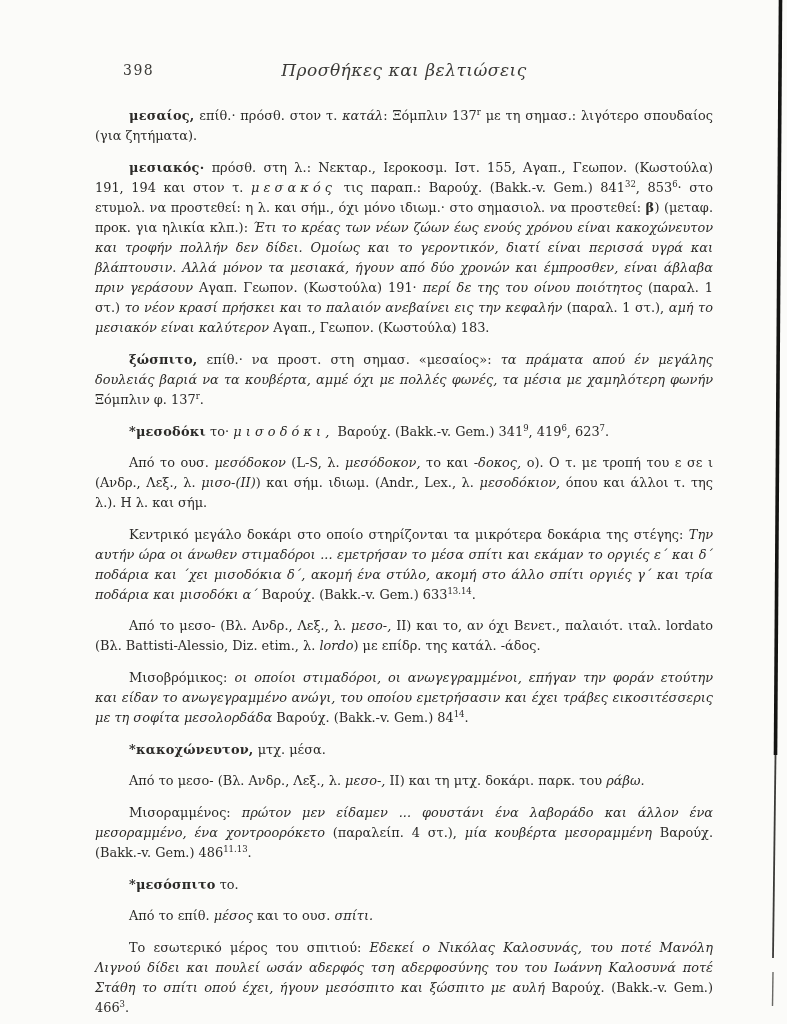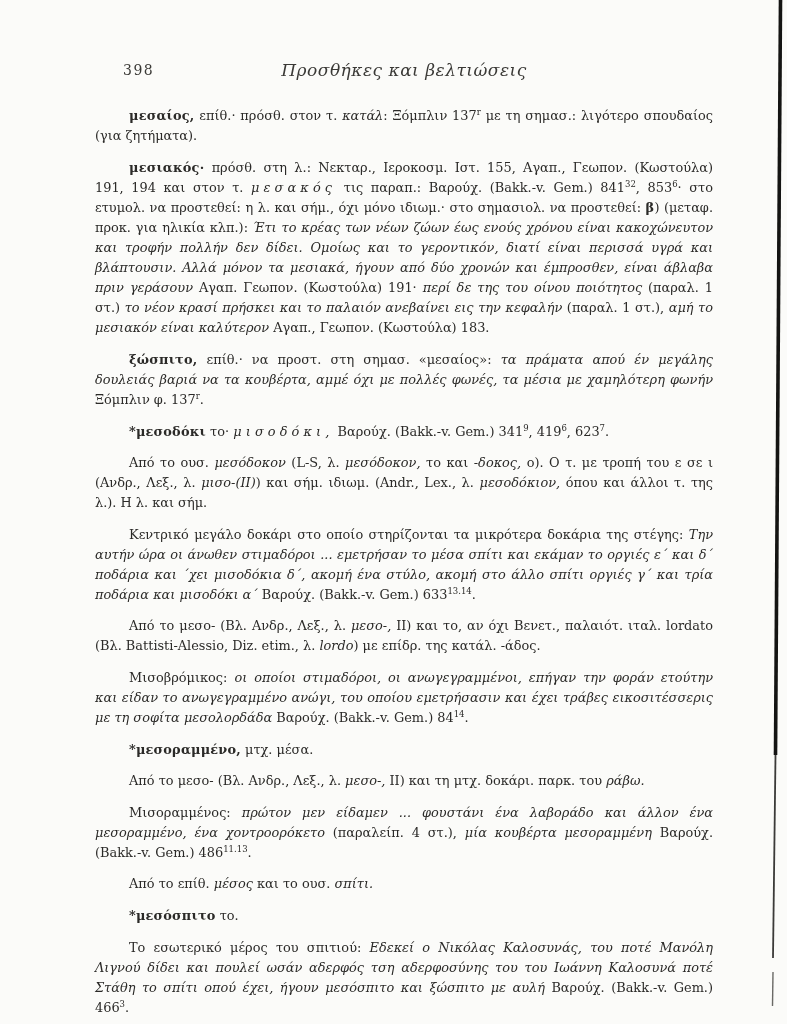--- a/index.html
+++ b/index.html
@@ -51,25 +51,25 @@
     </div>
     <div id="paragraphs">
         <p class="para t-entry"><span class="run-b">μεσαίος,</span><span class="run-n"> επίθ.· πρόσθ. στον τ. </span><span class="run-i">κατάλ</span><span class="run-n">: Ξόμπλιν 137</span><span class="run-sup">r</span><span class="run-n"> με τη σημασ.: λιγότερο σπουδαίος (για ζητήματα).</span></p>
         <p class="para t-entry"><span class="run-b">μεσιακός·</span><span class="run-n"> πρόσθ. στη λ.: Νεκταρ., Ιεροκοσμ. Ιστ. 155, Αγαπ., Γεωπον. (Κωστούλα) 191, 194 και στον τ. </span><span class="run-isp">μεσακός</span><span class="run-n"> τις παραπ.: Βαρούχ. (Bakk.-v. Gem.) 841</span><span class="run-sup">32</span><span class="run-n">, 853</span><span class="run-sup">6</span><span class="run-n">· στο ετυμολ. να προστεθεί: η λ. και σήμ., όχι μόνο ιδιωμ.· στο σημασιολ. να προστεθεί: </span><span class="run-b">β</span><span class="run-n">) (μεταφ. προκ. για ηλικία κλπ.): </span><span class="run-i">Έτι το κρέας των νέων ζώων έως ενούς χρόνου είναι κακοχώνευτον και τροφήν πολλήν δεν δίδει. Ομοίως και το γεροντικόν, διατί είναι περισσά υγρά και βλάπτουσιν. Αλλά μόνον τα μεσιακά, ήγουν από δύο χρονών και έμπροσθεν, είναι άβλαβα πριν γεράσουν</span><span class="run-n"> Αγαπ. Γεωπον. (Κωστούλα) 191·  </span><span class="run-i">περί δε της του οίνου ποιότητος</span><span class="run-n"> (παραλ. 1 στ.) </span><span class="run-i">το νέον κρασί πρήσκει και το παλαιόν ανεβαίνει εις την κεφαλήν</span><span class="run-n"> (παραλ. 1 στ.), </span><span class="run-i">αμή το μεσιακόν είναι καλύτερον</span><span class="run-n"> Αγαπ., Γεωπον. (Κωστούλα) 183.</span></p>
         <p class="para t-entry"><span class="run-b">ξώσπιτο,</span><span class="run-n"> επίθ.· να προστ. στη σημασ. «μεσαίος»: </span><span class="run-i">τα πράματα απού έν μεγάλης δουλειάς βαριά να τα κουβέρτα, αμμέ όχι με πολλές φωνές, τα μέσια με χαμηλότερη φωνήν</span><span class="run-n"> Ξόμπλιν φ. 137</span><span class="run-sup">r</span><span class="run-n">.</span></p>
         <p class="para t-entry"><span class="run-b">*μεσοδόκι</span><span class="run-n"> το·  </span><span class="run-isp">μισοδόκι,</span><span class="run-n"> Βαρούχ. (Bakk.-v. Gem.) 341</span><span class="run-sup">9</span><span class="run-n">, 419</span><span class="run-sup">6</span><span class="run-n">, 623</span><span class="run-sup">7</span><span class="run-n">.</span></p>
         <p class="para t-ety"><span class="run-n">Από το ουσ. </span><span class="run-i">μεσόδοκον</span><span class="run-n"> (L-S, λ. </span><span class="run-i">μεσόδοκον,</span><span class="run-n"> το και </span><span class="run-i">-δοκος,</span><span class="run-n"> ο). Ο τ. με τροπή του ε σε ι (Ανδρ., Λεξ., λ. </span><span class="run-i">μισο-(ΙΙ)</span><span class="run-n">) και σήμ. ιδιωμ. (Andr., Lex., λ. </span><span class="run-i">μεσοδόκιον,</span><span class="run-n"> όπου και άλλοι τ. της λ.). Η λ. και σήμ.</span></p>
         <p class="para t-sense"><span class="run-n">Κεντρικό μεγάλο δοκάρι στο οποίο στηρίζονται τα μικρότερα δοκάρια της στέγης: </span><span class="run-i">Την αυτήν ώρα οι άνωθεν στιμαδόροι ... εμετρήσαν το μέσα σπίτι και εκάμαν το οργιές ε΄ και δ΄ ποδάρια και ΄χει μισοδόκια δ΄, ακομή ένα στύλο, ακομή στο άλλο σπίτι οργιές γ΄ και τρία ποδάρια και μισοδόκι α΄</span><span class="run-n"> Βαρούχ. (Bakk.-v. Gem.) 633</span><span class="run-sup">13.14</span><span class="run-n">.</span></p>
         <p class="para t-ety"><span class="run-n">Από το μεσο- (Βλ. Ανδρ., Λεξ., λ. </span><span class="run-i">μεσο-,</span><span class="run-n"> ΙΙ) και το, αν όχι Βενετ., παλαιότ. ιταλ. lordato (Βλ. Battisti-Alessio, Diz. etim., λ. </span><span class="run-i">lordo</span><span class="run-n">) με επίδρ. της κατάλ. -άδος.</span></p>
         <p class="para t-sense"><span class="run-n">Μισοβρόμικος: </span><span class="run-i">οι οποίοι στιμαδόροι, οι ανωγεγραμμένοι, επήγαν την φοράν ετούτην και είδαν το ανωγεγραμμένο ανώγι, του οποίου εμετρήσασιν και έχει τράβες εικοσιτέσσερις με τη σοφίτα μεσολορδάδα</span><span class="run-n"> Βαρούχ. (Bakk.-v. Gem.) 84</span><span class="run-sup">14</span><span class="run-n">.</span></p>
-        <p class="para t-entry"><span class="run-b">*μεσοραμμένο,</span><span class="run-n"> μτχ. μέσα.</span></p>
+        <p class="para t-entry"><span class="run-b">*κακοχώνευτον,</span><span class="run-n"> μτχ. μέσα.</span></p>
         <p class="para t-ety"><span class="run-n">Από το μεσο- (Βλ. Ανδρ., Λεξ., λ. </span><span class="run-i">μεσο-,</span><span class="run-n"> ΙΙ) και τη μτχ. δοκάρι. παρκ. του </span><span class="run-i">ράβω.</span></p>
         <p class="para t-sense"><span class="run-n">Μισοραμμένος: </span><span class="run-i">πρώτον μεν είδαμεν ... φουστάνι ένα λαβοράδο και άλλον ένα μεσοραμμένο, ένα χοντροορόκετο</span><span class="run-n"> (παραλείπ. 4 στ.), </span><span class="run-i">μία κουβέρτα μεσοραμμένη</span><span class="run-n"> Βαρούχ. (Bakk.-v. Gem.) 486</span><span class="run-sup">11.13</span><span class="run-n">.</span></p>
+        <p class="para t-entry"><span class="run-b">*μεσόσπιτο</span><span class="run-n"> το.</span></p>
         <p class="para t-ety"><span class="run-n">Από το επίθ. </span><span class="run-i">μέσος</span><span class="run-n"> και το ουσ. </span><span class="run-i">σπίτι.</span></p>
-        <p class="para t-entry"><span class="run-b">*μεσόσπιτο</span><span class="run-n"> το.</span></p>
         <p class="para t-sense"><span class="run-n">Το εσωτερικό μέρος του σπιτιού: </span><span class="run-i">Εδεκεί ο Νικόλας Καλοσυνάς, του ποτέ Μανόλη Λιγνού δίδει και πουλεί ωσάν αδερφός τση αδερφοσύνης του του Ιωάννη Καλοσυνά ποτέ Στάθη το σπίτι οπού έχει, ήγουν μεσόσπιτο και ξώσπιτο με αυλή</span><span class="run-n"> Βαρούχ. (Bakk.-v. Gem.) 466</span><span class="run-sup">3</span><span class="run-n">.</span></p>
       </div>
   </div>
 
   <svg class="artifact" width="787" height="1024" viewBox="0 0 787 1024" aria-hidden="true">
     <line x1="780.5" y1="0" x2="775.5" y2="755" stroke="#141413" stroke-width="3.6"></line>
     <line x1="775.5" y1="755" x2="773" y2="958" stroke="#3c3b39" stroke-width="1.8"></line>
     <line x1="773" y1="972" x2="772.5" y2="1006" stroke="#6a6966" stroke-width="1.4"></line>
   </svg>
 

